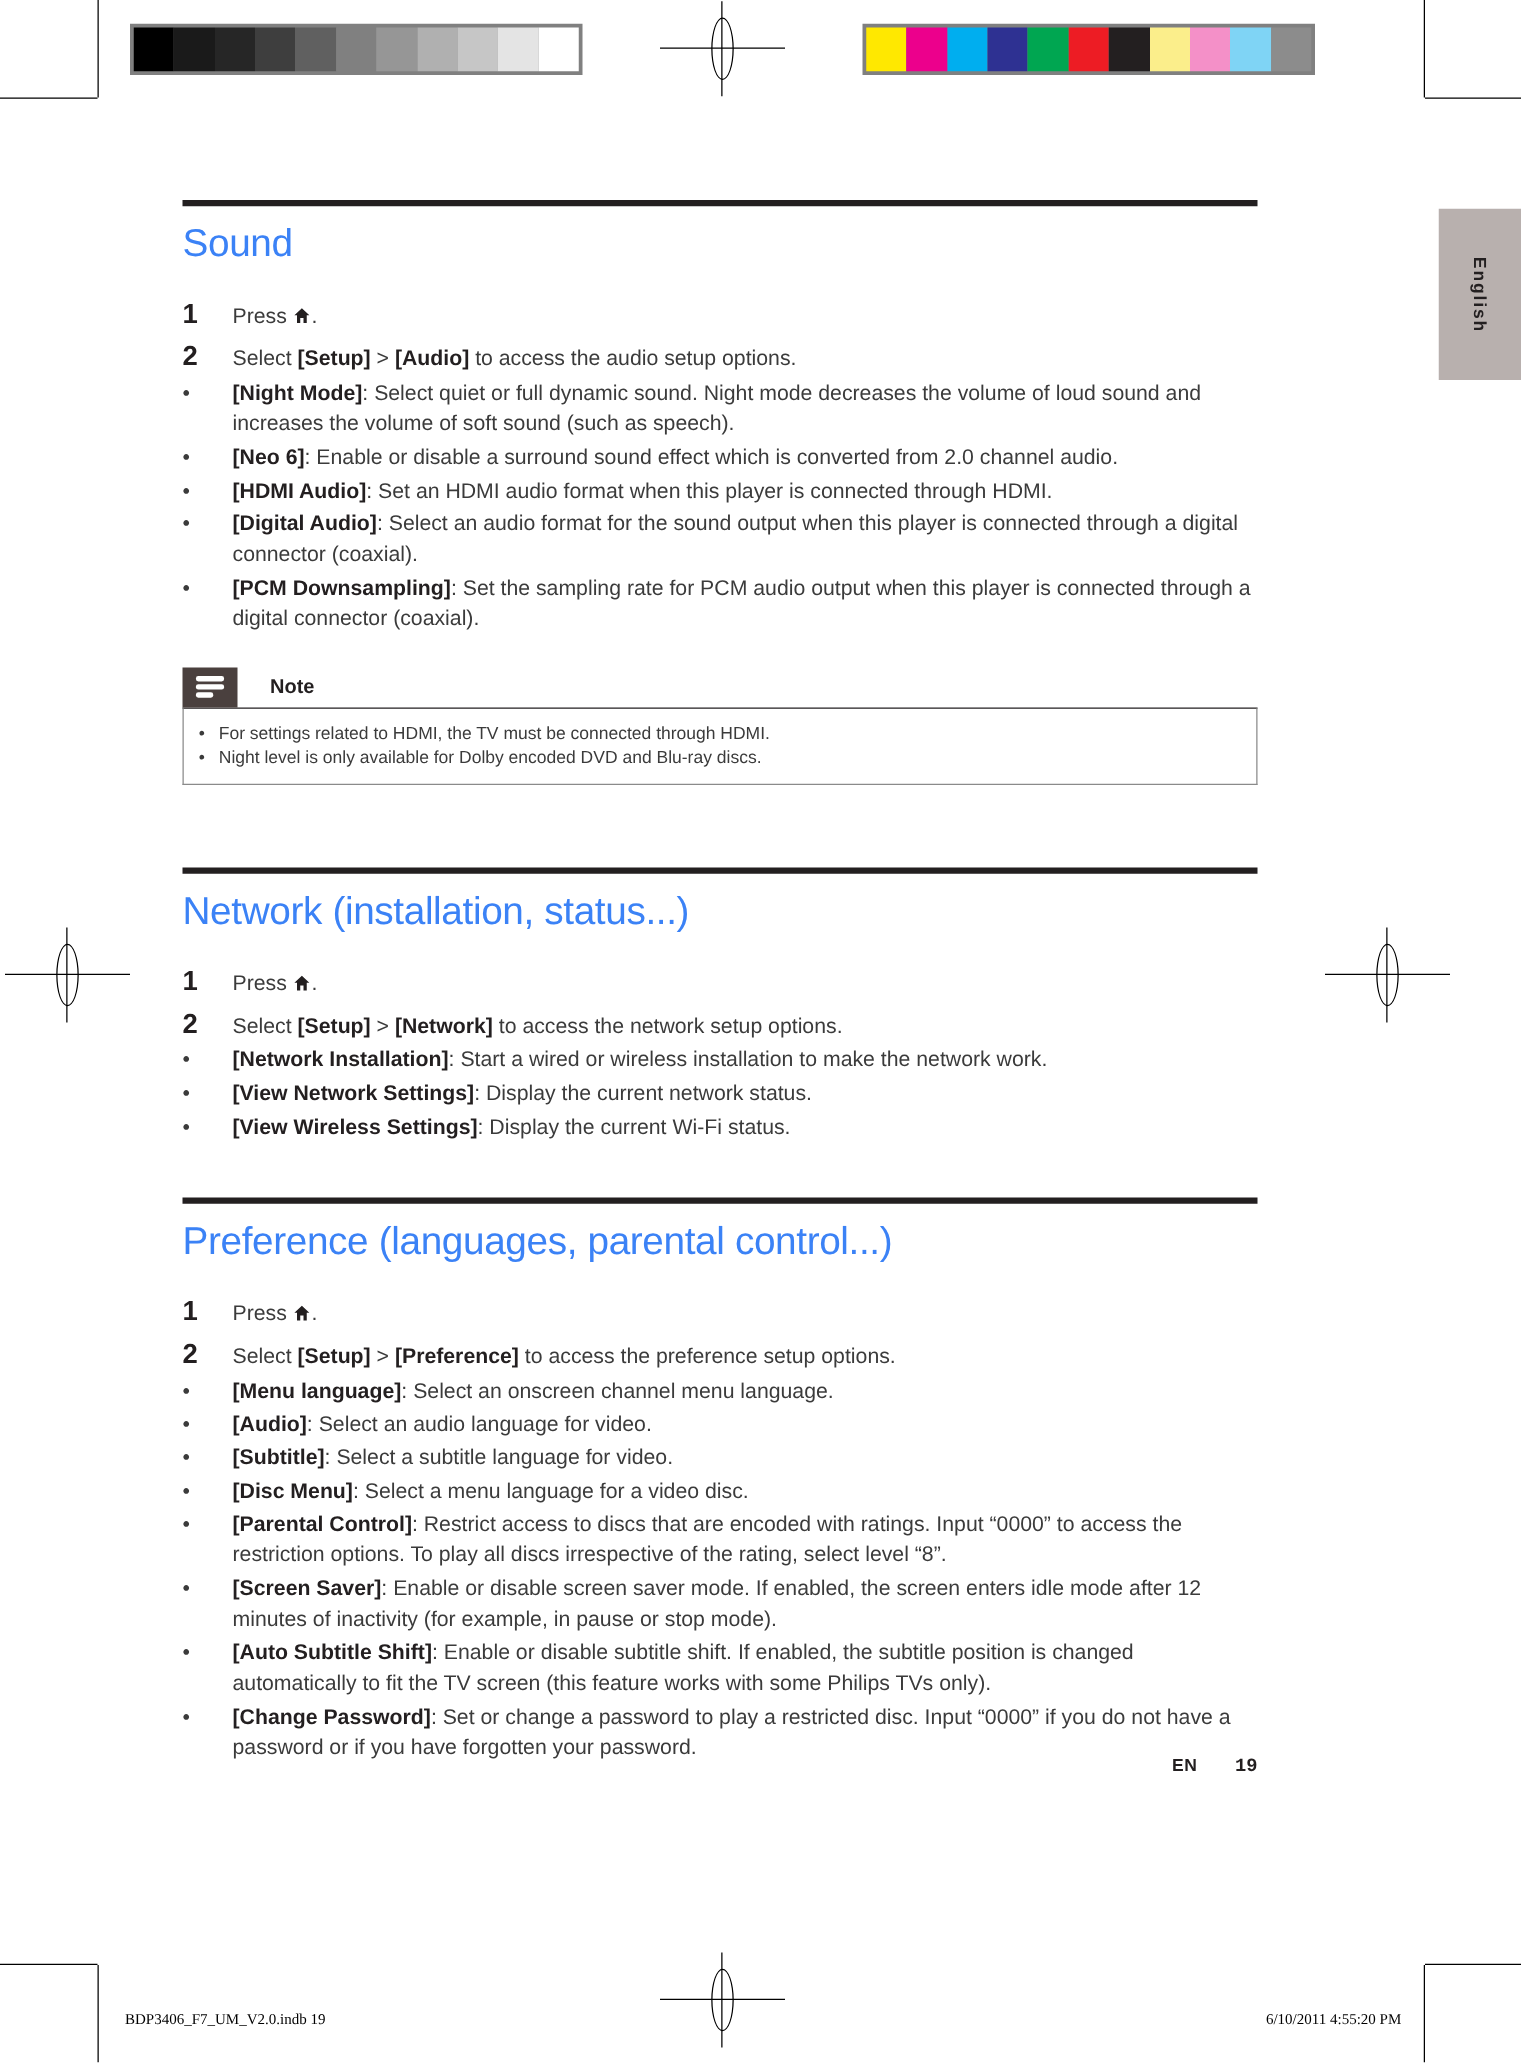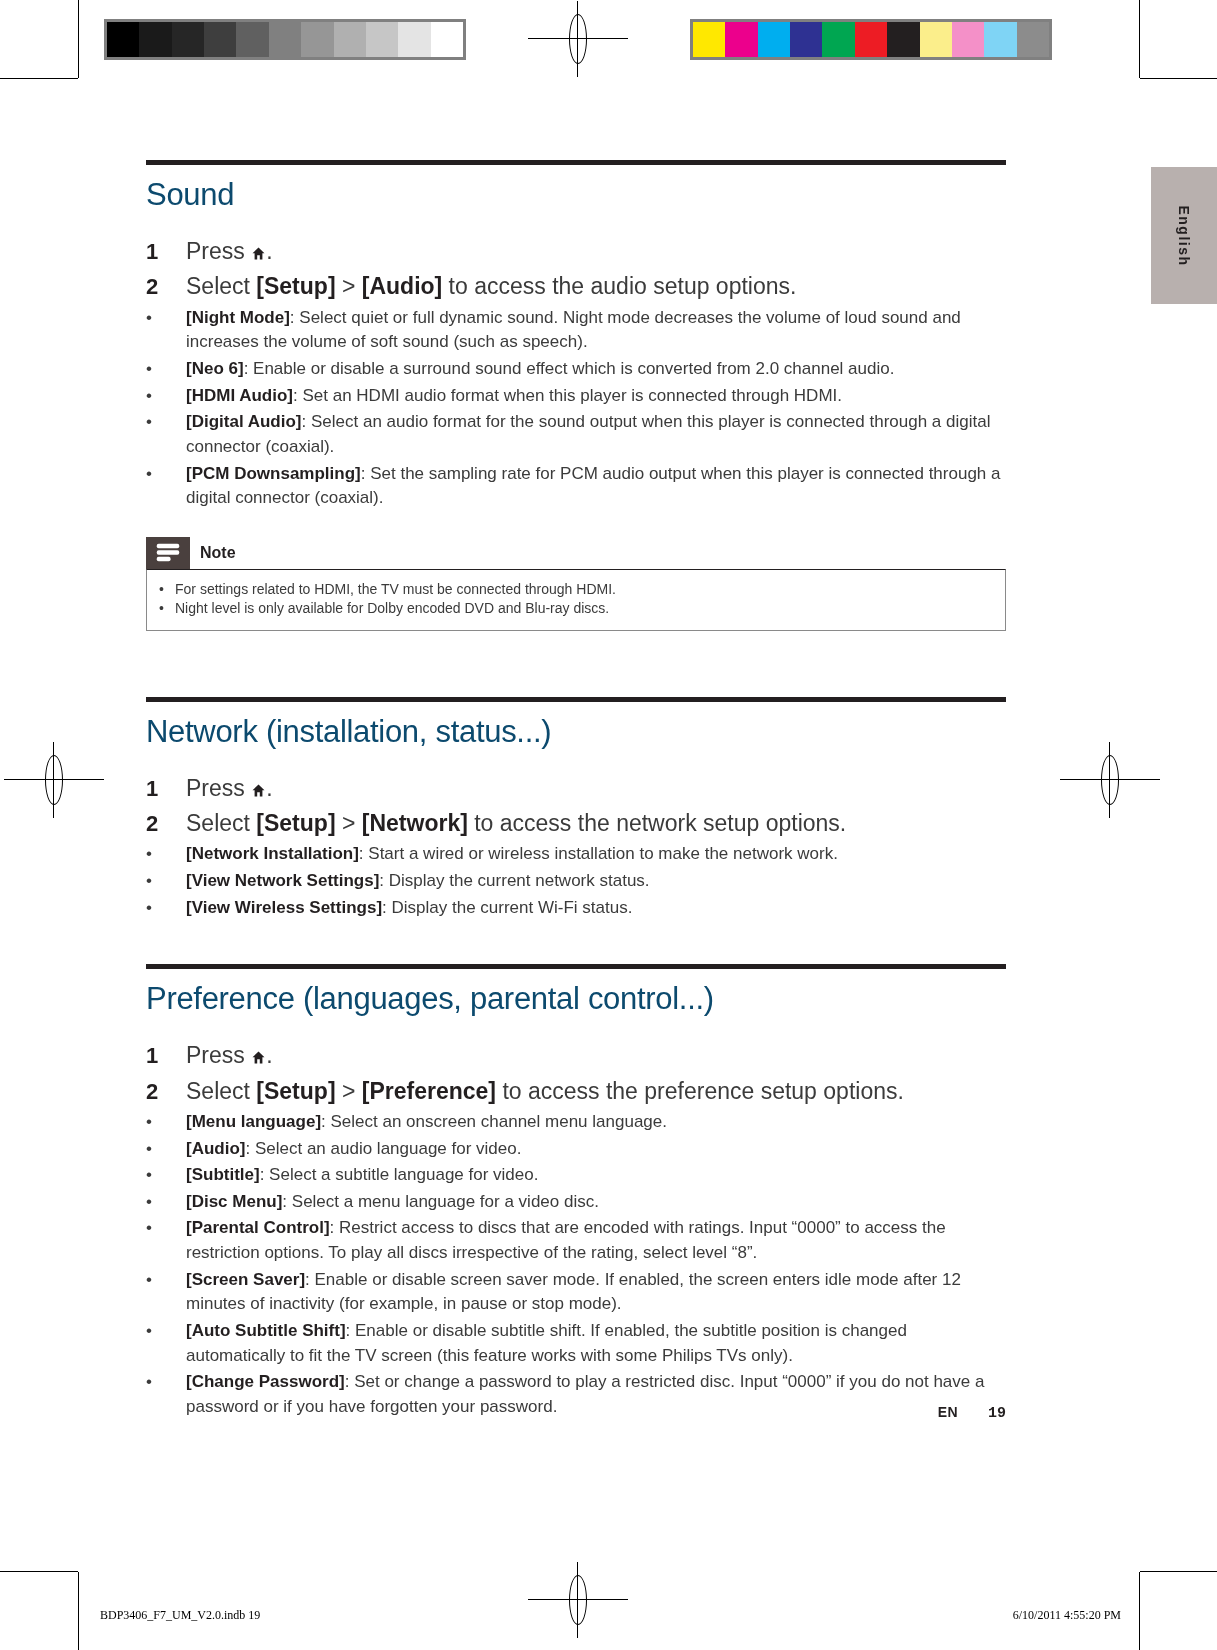--- a/index.html
+++ b/index.html
@@ -105,39 +105,39 @@
     height: 5px;
     background: #231f20;
     margin: 0 0 12px 0;
   }
 
   h1.section-title {
     font-size: 31px;
     font-weight: normal;
     margin: 0 0 22px 0;
     letter-spacing: -0.3px;
-    color: #0c4a6e;
+    color: #3b82f6;
   }
 
   
   .step {
     display: flex;
     align-items: baseline;
     margin-bottom: 2px;
   }
   .step .num {
     width: 40px;
     flex: 0 0 40px;
     font-size: 22px;
     font-weight: bold;
     color: #231f20;
     line-height: 1.45;
   }
   .step .step-text {
-    font-size: 23px;
+    font-size: 17px;
     line-height: 1.45;
     color: #3b3b3b;
   }
 
   
   .bullet {
     display: flex;
     align-items: baseline;
     margin-bottom: 2px;
   }
@@ -179,21 +179,21 @@
     background: #4a403e;
     display: flex;
     align-items: center;
     justify-content: center;
   }
   .note-icon-box svg { display: block; }
   .note-title {
     font-size: 16px;
     font-weight: bold;
     color: #231f20;
-    padding-left: 10px;
+    padding-left: 26px;
     display: flex;
     align-items: center;
   }
   .note-body {
     border: 1px solid #8a8a8a;
     border-top: 1px solid #231f20;
     padding: 10px 12px 12px 12px;
   }
   .note-line {
     display: flex;

